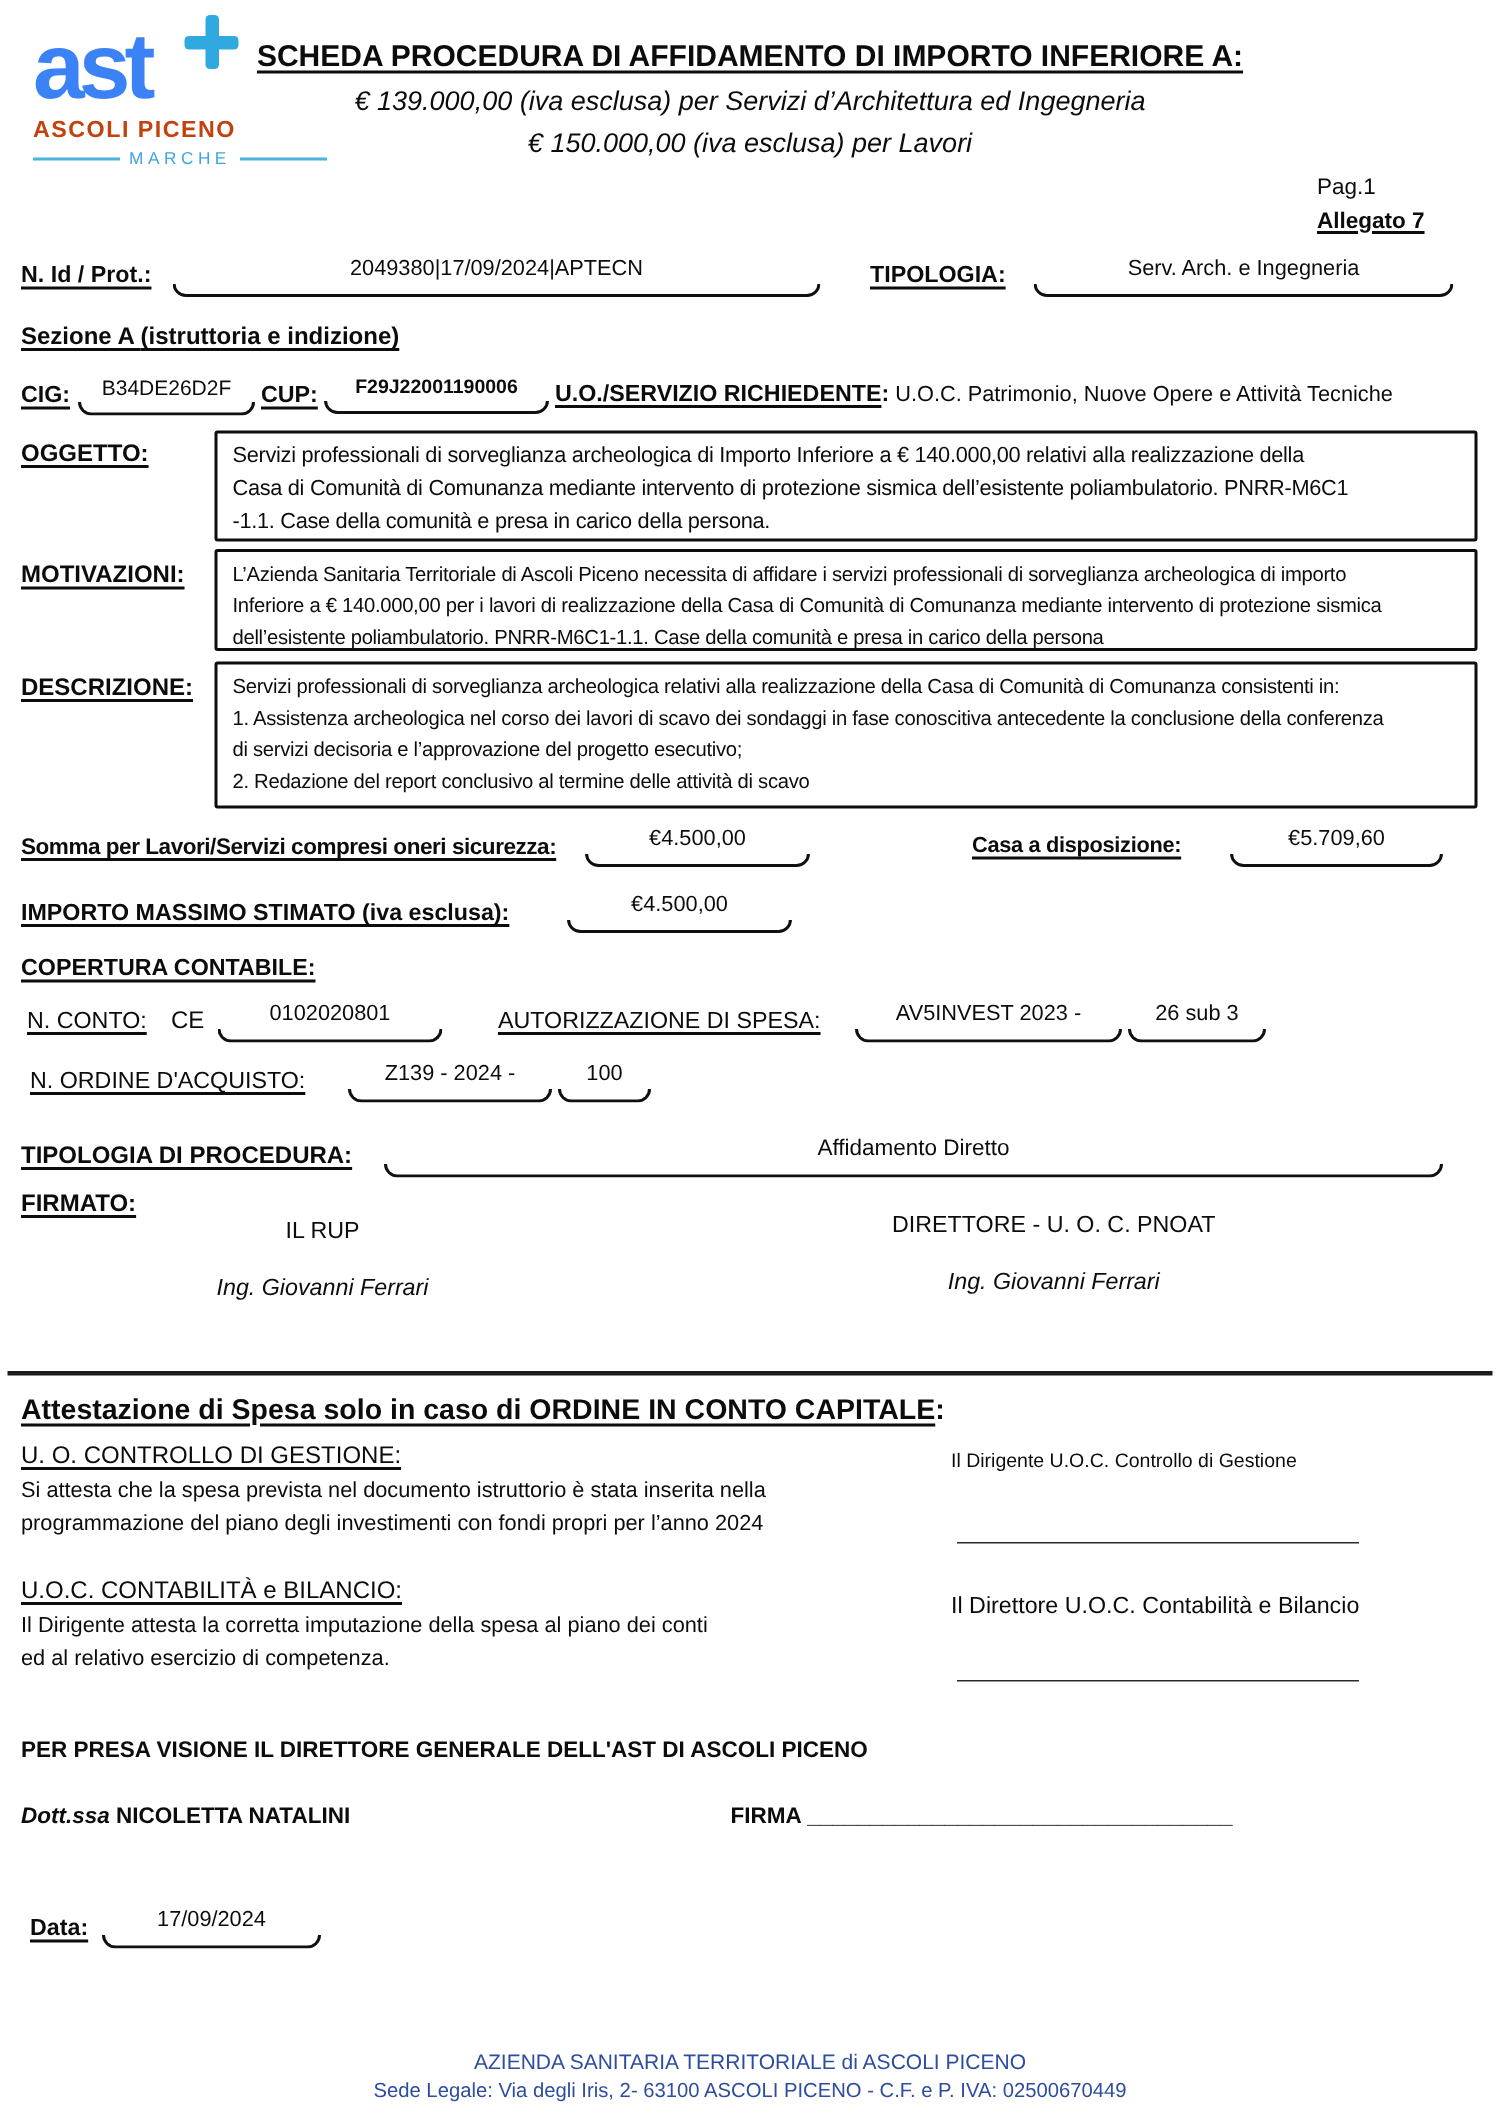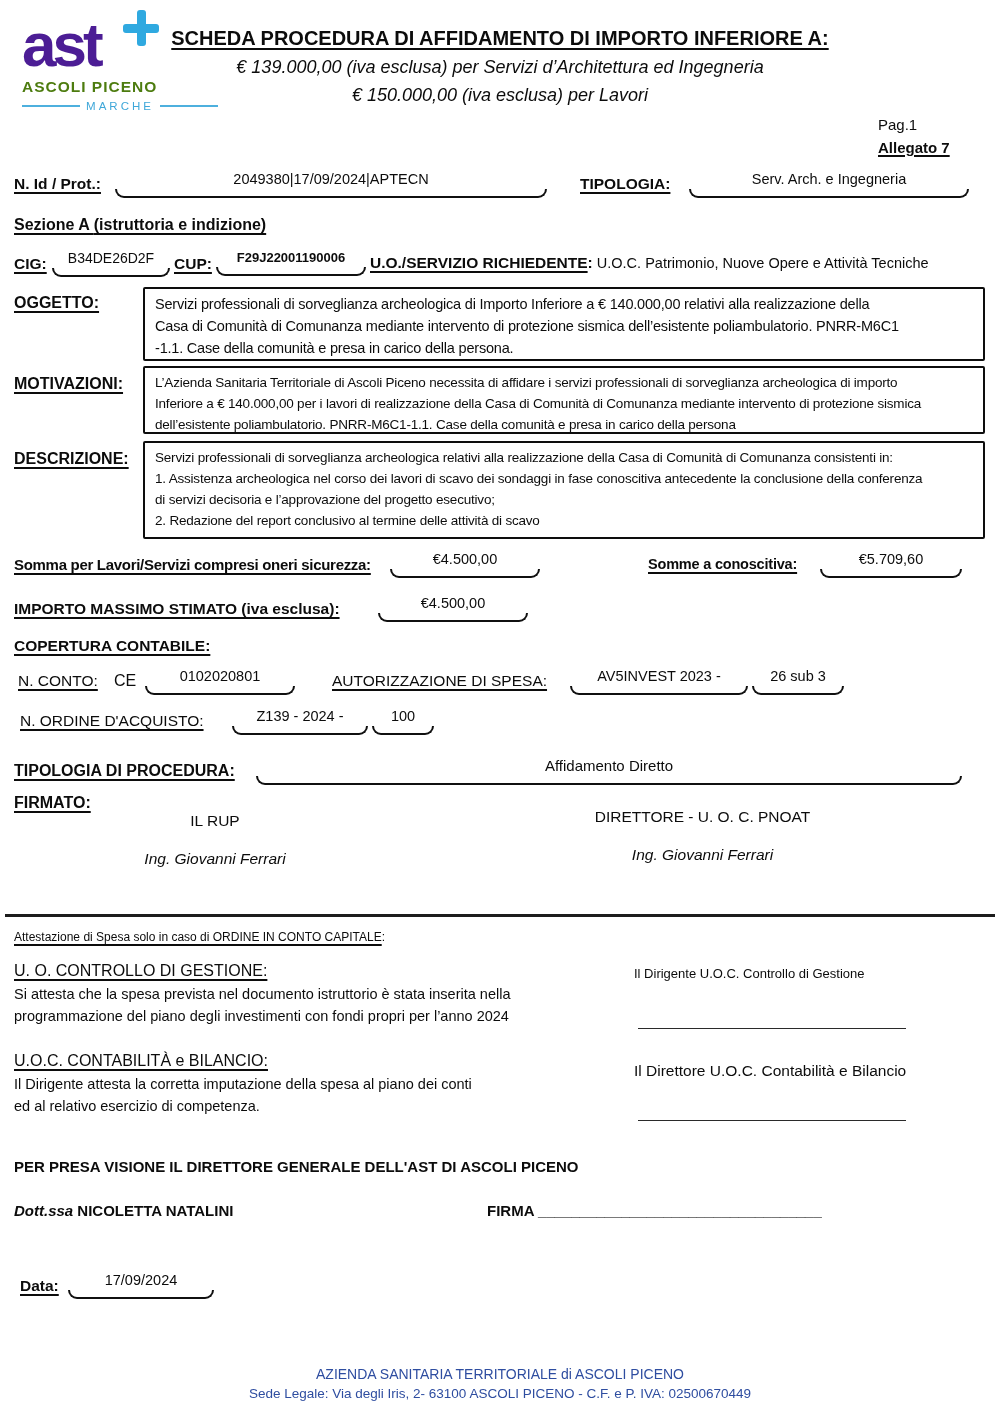--- a/index.html
+++ b/index.html
@@ -22,25 +22,25 @@
 
   
   .box { position:absolute; left:143px; width:842px; border:2.5px solid #0d0d0d; border-radius:2px; padding:4px 10px; }
   .box .ln { white-space:nowrap; letter-spacing:-0.2px; }
 
   .nowrap { white-space:nowrap; }
   .sigline { border-bottom:1.5px solid #2a2a2a; }
   .center { text-align:center; }
 
   
-  .logo-word { position:relative; font-weight:bold; font-size:62px; line-height:58px; letter-spacing:-4px; color:#4c1d95; }
+  .logo-word { position:relative; font-weight:bold; font-size:62px; line-height:58px; letter-spacing:-4px; color:#3b82f6; }
   .logo-plus { position:absolute; left:101px; top:-6px; width:36px; height:36px; }
   .logo-plus .ph { position:absolute; top:14px; left:0; width:36px; height:9px; background:#2fa9e0; border-radius:3px; }
   .logo-plus .pv { position:absolute; left:14px; top:0; width:9px; height:36px; background:#2fa9e0; border-radius:3px; }
-  .logo-city { margin-top:4px; font-weight:bold; font-size:15.5px; letter-spacing:1px; color:#4d7c0f; white-space:nowrap; }
+  .logo-city { margin-top:4px; font-weight:bold; font-size:15.5px; letter-spacing:1px; color:#c2410c; white-space:nowrap; }
   .logo-region { margin-top:4px; display:flex; align-items:center; gap:6px; }
   .logo-region .dash { flex:1; border-top:2px solid #4db0de; }
   .logo-region .txt { font-size:11.5px; letter-spacing:3px; color:#3ea7d9; }
 
   .footer-txt { color:#2e4da0; text-align:center; white-space:nowrap; }
 </style>
 </head>
 <body>
 
 <div class="page">
@@ -119,21 +119,21 @@
     <div class="ln">1. Assistenza archeologica nel corso dei lavori di scavo dei sondaggi in fase conoscitiva antecedente la conclusione della conferenza</div>
     <div class="ln">di servizi decisoria e l’approvazione del progetto esecutivo;</div>
     <div class="ln">2. Redazione del report conclusivo al termine delle attività di scavo</div>
   </div>
 
   <div class="abs lbl-b" style="left:14px; top:556px; font-size:15px; letter-spacing:-0.3px;">Somma per Lavori/Servizi compresi oneri sicurezza:</div>
   <div class="abs fld" style="left:390px; top:551px; width:150px;">
     <span class="v">€4.500,00</span>
       <span class="cup"></span>
   </div>
-  <div class="abs lbl-b" style="left:648px; top:556px; font-size:14.5px; letter-spacing:-0.2px;">Somme a conoscitiva:</div>
+  <div class="abs lbl-b" style="left:648px; top:556px; font-size:14.5px; letter-spacing:-0.2px;">Casa a disposizione:</div>
   <div class="abs fld" style="left:820px; top:551px; width:142px;">
     <span class="v">€5.709,60</span>
       <span class="cup"></span>
   </div>
 
   <div class="abs lbl-b" style="left:14px; top:600px; font-size:15.5px;">IMPORTO MASSIMO STIMATO (iva esclusa):</div>
   <div class="abs fld" style="left:378px; top:595px; width:150px;">
     <span class="v">€4.500,00</span>
       <span class="cup"></span>
   </div>
@@ -173,21 +173,21 @@
   </div>
 
   <div class="abs lbl-b" style="left:14px; top:794px; font-size:16px;">FIRMATO:</div>
   <div class="abs center" style="left:120px; top:812px; width:190px; font-size:15.5px;">IL RUP</div>
   <div class="abs center" style="left:555px; top:808px; width:295px; font-size:15.5px;">DIRETTORE - U. O. C. PNOAT</div>
   <div class="abs center" style="left:120px; top:850px; width:190px; font-size:15.5px; font-style:italic;">Ing. Giovanni Ferrari</div>
   <div class="abs center" style="left:555px; top:846px; width:295px; font-size:15.5px; font-style:italic;">Ing. Giovanni Ferrari</div>
 
   <div class="abs" style="left:5px; top:914px; width:990px; border-top:3px solid #1c1c1c;"></div>
 
-  <div class="abs nowrap" style="left:14px; top:930px; font-size:12px; font-weight:normal;">
+  <div class="abs nowrap" style="left:14px; top:930px; font-size:19px; font-weight:bold;">
     <span style="text-decoration:underline; text-decoration-thickness:2px; text-underline-offset:3px;">Attestazione di Spesa solo in caso di ORDINE IN CONTO CAPITALE</span><span>:</span>
   </div>
 
   <div class="abs lbl-r" style="left:14px; top:962px; font-size:16px;">U. O. CONTROLLO DI GESTIONE:</div>
   <div class="abs nowrap" style="left:14px; top:986px; font-size:14.5px;">Si attesta che la spesa prevista nel documento istruttorio è stata inserita nella</div>
   <div class="abs nowrap" style="left:14px; top:1008px; font-size:14.5px;">programmazione del piano degli investimenti con fondi propri per l’anno 2024</div>
   <div class="abs nowrap" style="left:634px; top:966px; font-size:13px;">Il Dirigente U.O.C. Controllo di Gestione</div>
   <div class="abs sigline" style="left:638px; top:1028px; width:268px;"></div>
 
   <div class="abs lbl-r" style="left:14px; top:1052px; font-size:16px;">U.O.C. CONTABILITÀ e BILANCIO:</div>

